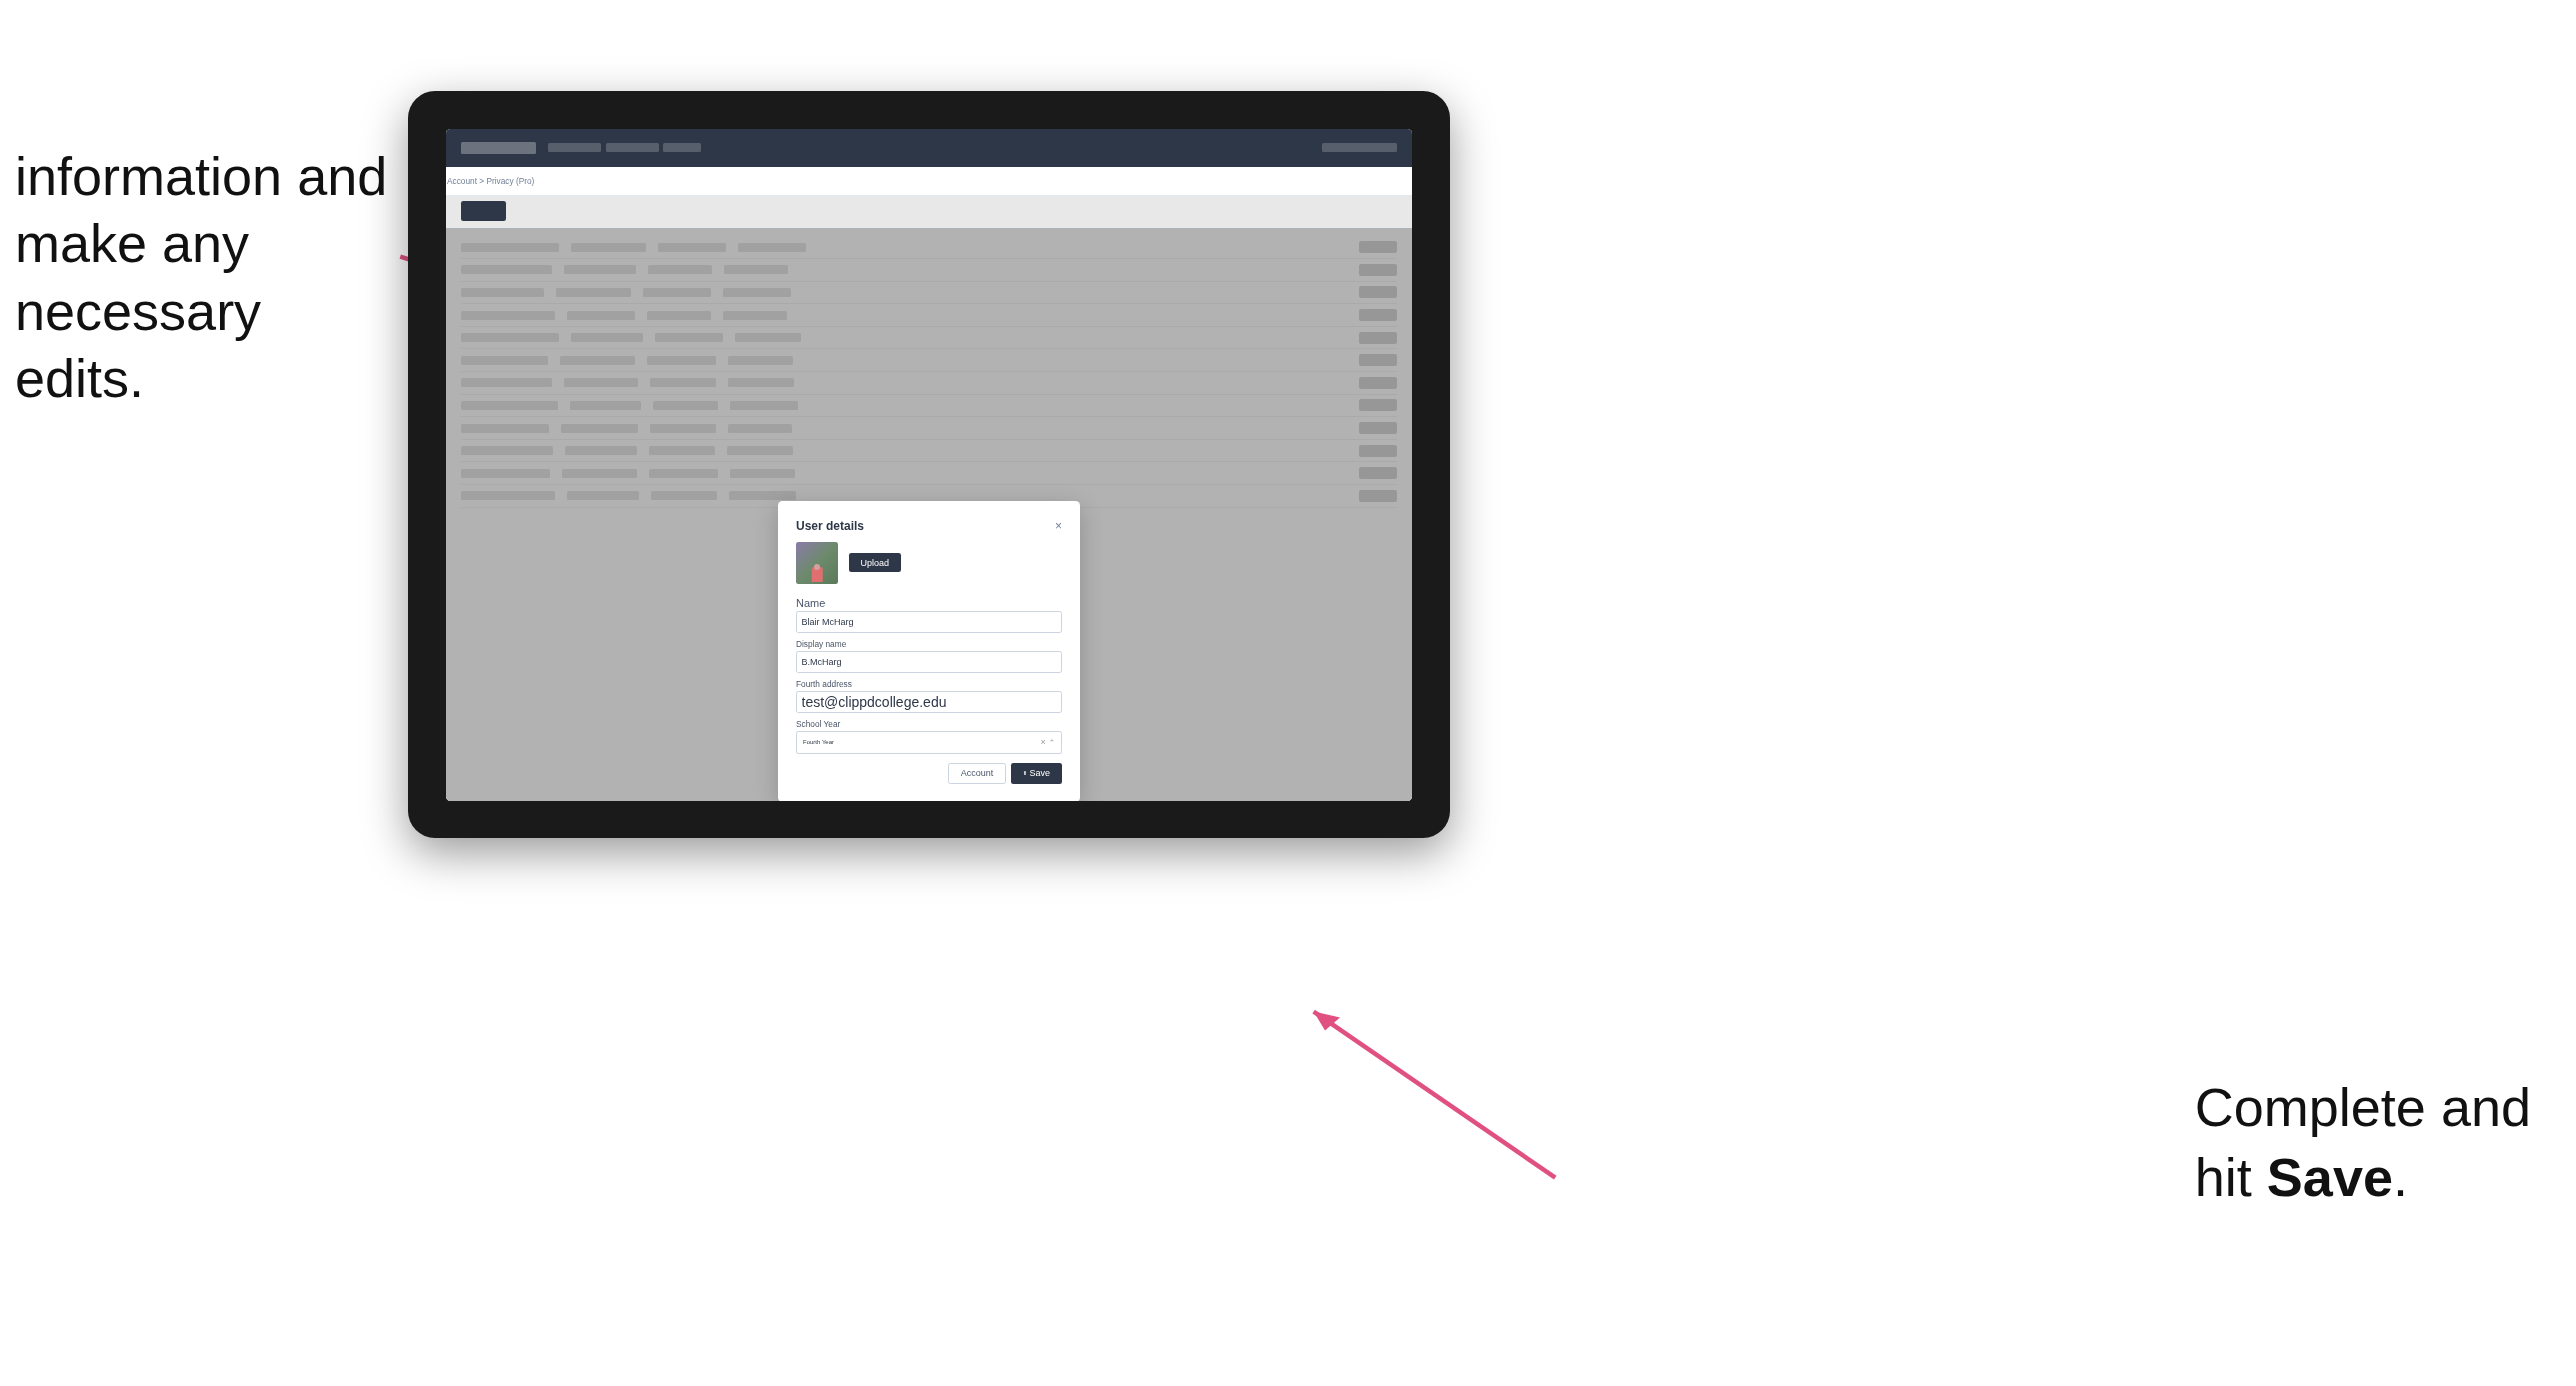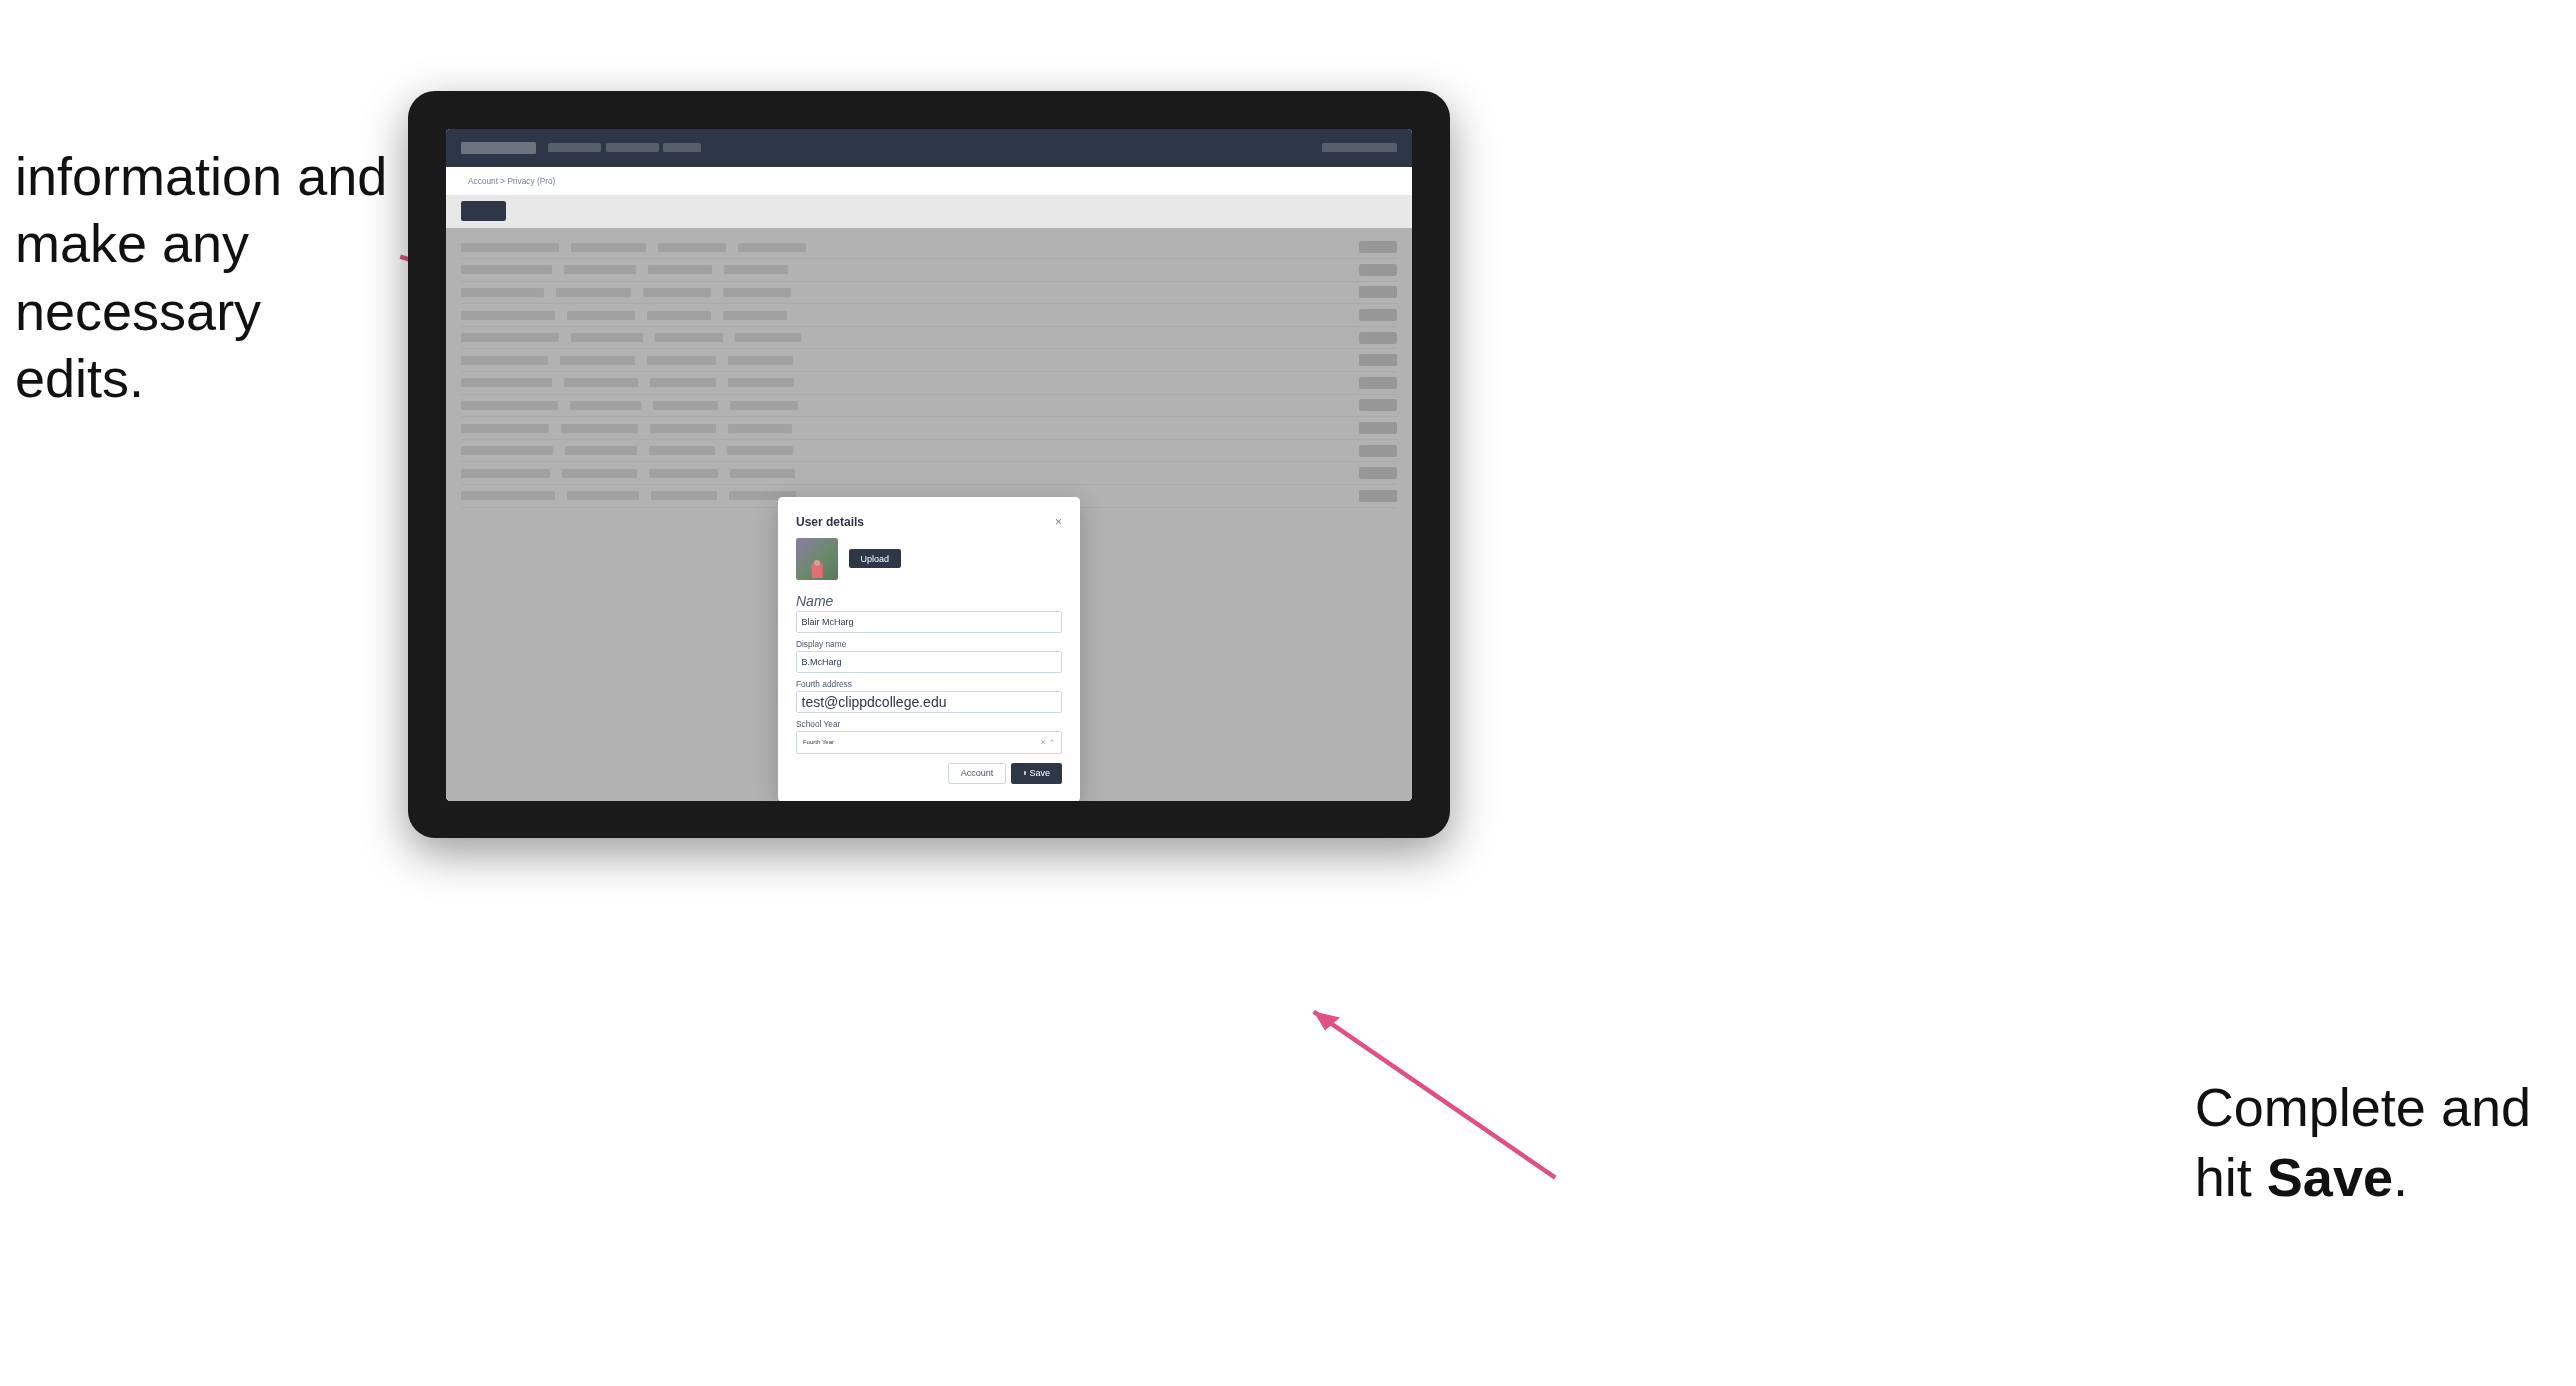--- a/index.html
+++ b/index.html
@@ -370,21 +370,21 @@
       <div class="app-header-logo" style="width: 75px; height: 12px;"></div>
       <div class="app-header-nav">
         <div class="app-header-nav-item" style="width: 53px; height: 9.8px;"></div>
         <div class="app-header-nav-item" style="width: 53px; height: 9.8px;"></div>
         <div class="app-header-nav-item" style="width: 38px; height: 9.8px;"></div>
       </div>
       <div class="app-header-spacer"></div>
       <div class="app-header-right" style="width: 75px; height: 9.8px;"></div>
     </div>
 
-    <div class="breadcrumb-bar" style="height: 29px; padding: 0 22px;">
+    <div class="breadcrumb-bar" style="height: 29px; padding: 0 1px;">
       <span class="breadcrumb-text" style="font-size: 8.3px;">Account &gt; Privacy (Pro)</span>
     </div>
 
     <div class="sub-header" style="height: 32px; padding: 0 15px; border-bottom: 0.8px solid #e2e8f0; background: #e8e8e8;">
       <div class="sub-btn" style="width: 45px; height: 19.6px;"></div>
     </div>
 
     <div class="content-area" style="height: 574px; background: #fff;">
 
       <div class="table-rows" style="padding: 9px 15px; opacity: 0.7;">
@@ -485,21 +485,21 @@
           <div class="photo-section" style="margin-bottom: 13.6px; gap: 10.6px;">
             <div class="photo-thumb" style="width: 42px; height: 42px;">
               <div class="photo-thumb-inner" style="width: 100%; height: 100%;"></div>
               <div class="photo-thumb-figure"></div>
               <div class="photo-thumb-head"></div>
             </div>
             <button class="upload-btn" style="padding: 4.5px 12px; font-size: 9px;">Upload</button>
           </div>
 
           <div class="form-group">
-            <label class="form-label" style="font-size: 14px; font-style: italic;">Name</label>
+            <label class="form-label" style="font-size: 11px;">Name</label>
             <input class="form-input" type="text" style="height: 22.6px; font-size: 9px;" value="Blair McHarg">
           </div>
 
           <div class="form-group">
             <label class="form-label" style="font-size: 8.3px;">Display name</label>
             <input class="form-input" type="text" style="height: 22.6px; font-size: 9px;" value="B.McHarg">
           </div>
 
           <div class="form-group">
             <label class="form-label" style="font-size: 8.3px;">Fourth address</label>

